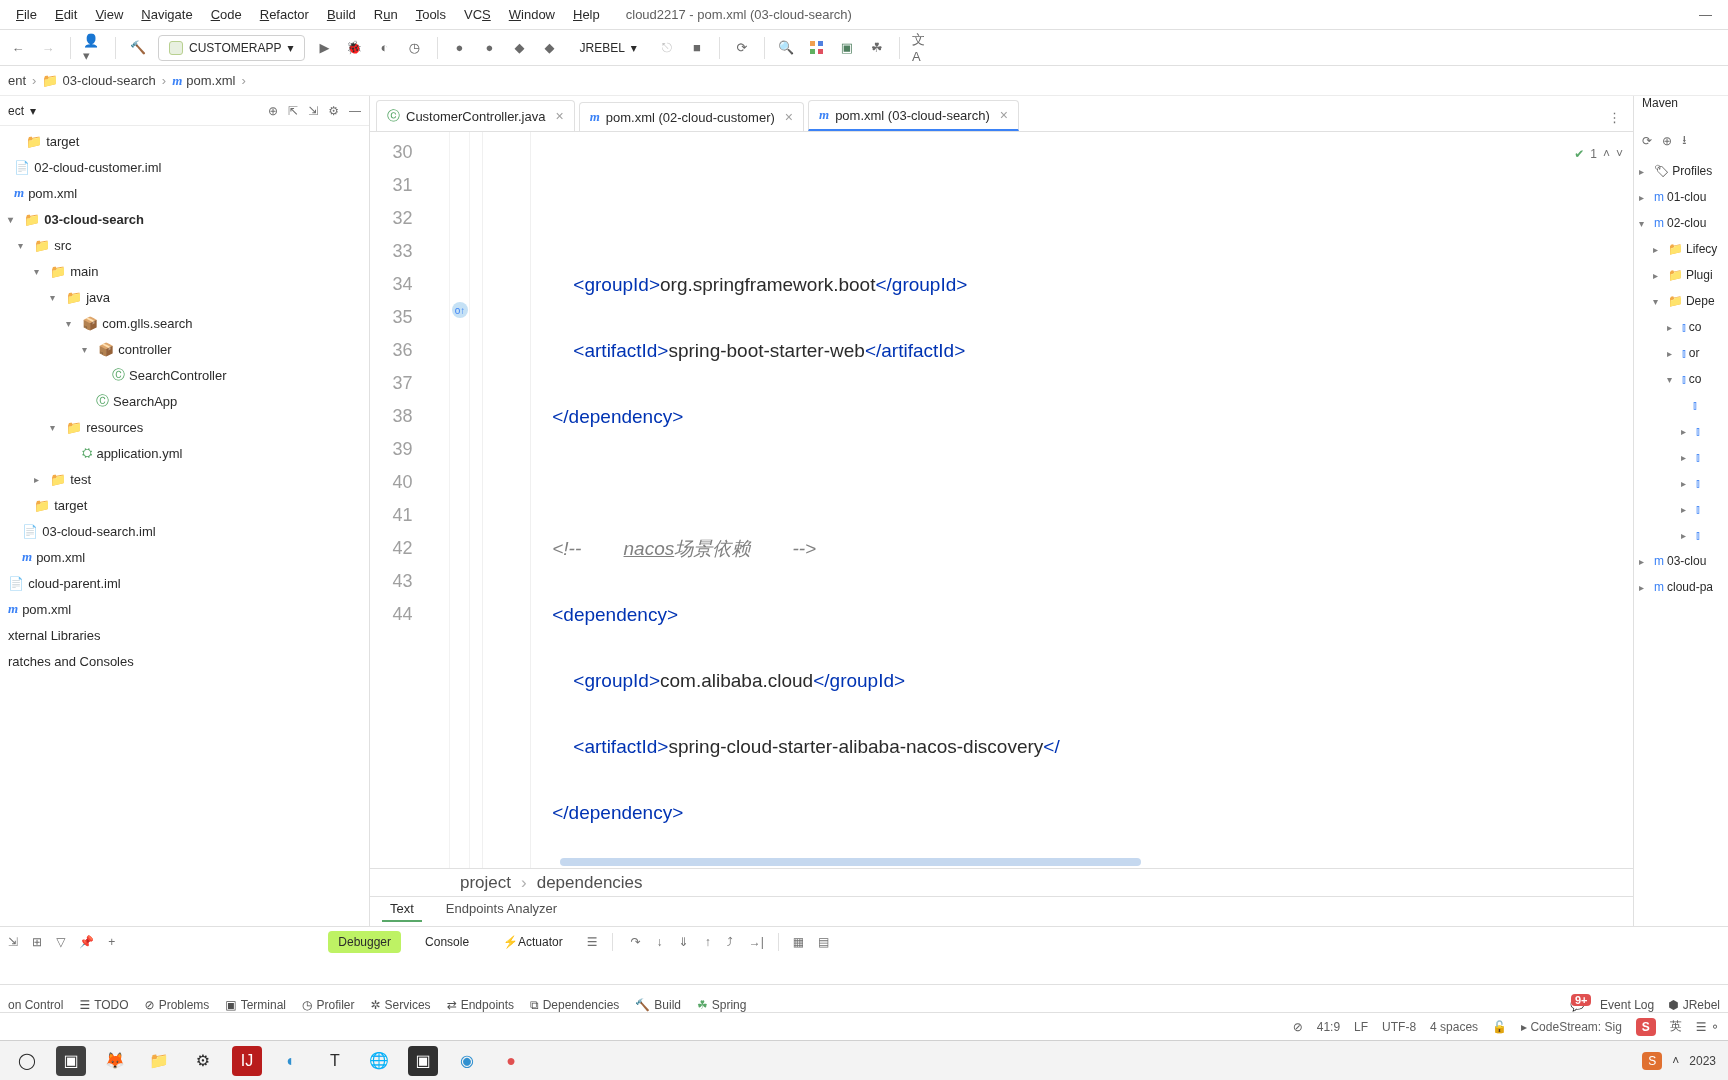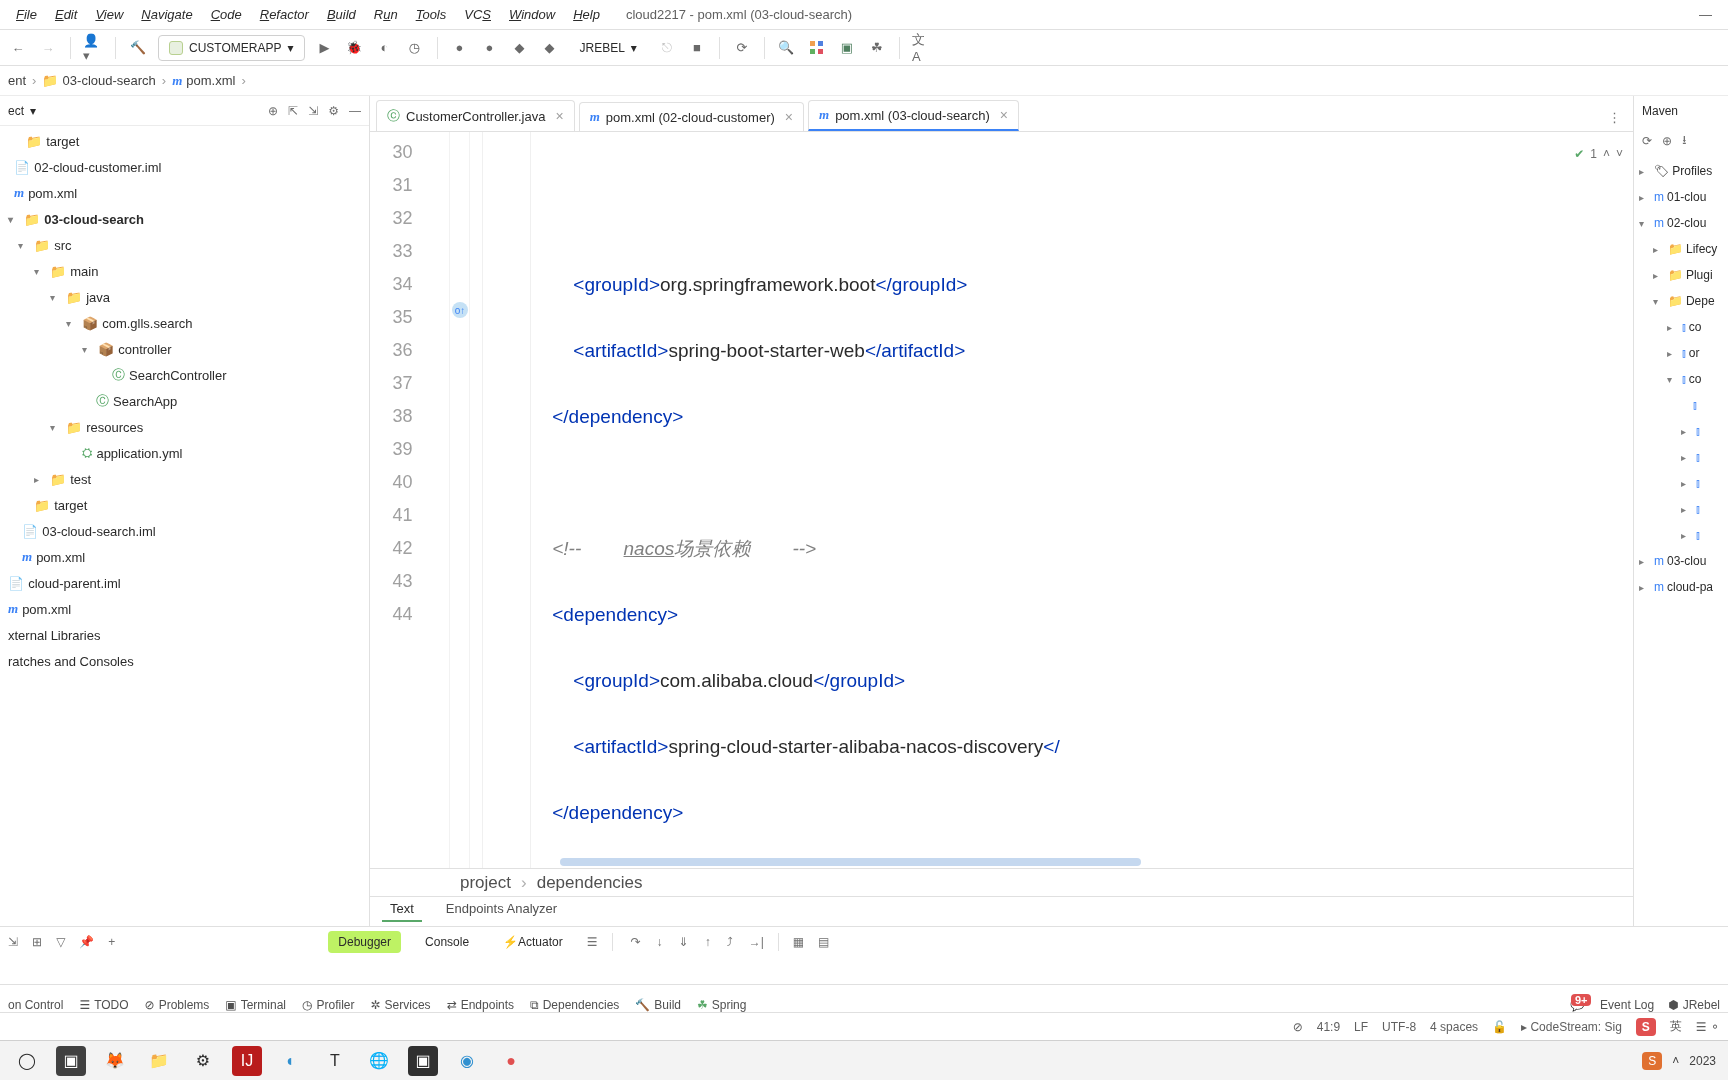--- a/index.html
+++ b/index.html
@@ -1,20 +1,20 @@
 <!DOCTYPE html>
 <html><head>
 <meta charset="utf-8">
 <style>
 * { margin: 0; padding: 0; box-sizing: border-box; font-family: "Segoe UI", Arial, sans-serif; }
 body { background: #ffffff; font-size: 13px; color: #2b2b2b; overflow: hidden; width: 1728px; height: 1080px; position: relative; }
 
 
 .menubar { height: 30px; display: flex; align-items: center; padding: 0 8px; gap: 2px; border-bottom: 1px solid #e0e0e0; }
-.menubar .item { padding: 4px 8px; cursor: pointer; font-style: italic; }
+.menubar .item { padding: 4px 8px; cursor: pointer; }
 .menubar .item u { text-decoration: underline; }
 .menubar .title { margin-left: 16px; color: #606060; }
 .menubar .winctrl { margin-left: auto; display: flex; gap: 24px; padding-right: 8px; color: #5a5a5a; }
 
 
 .toolbar { height: 36px; display: flex; align-items: center; padding: 0 8px; gap: 10px; border-bottom: 1px solid #e0e0e0; }
 .toolbar .sep { width: 1px; height: 22px; background: #e0e0e0; margin: 0 2px; }
 .toolbar .ico { width: 20px; height: 20px; display: flex; align-items: center; justify-content: center; color: #6a6a6a; cursor: pointer; }
 .toolbar .combo { display: flex; align-items: center; gap: 6px; border: 1px solid #d0d0d0; border-radius: 4px; padding: 2px 10px; height: 26px; font-size: 12px; cursor: pointer; }
 .toolbar .combo .cfg { width: 14px; height: 14px; border-radius: 3px; background: #e8f0e0; border: 1px solid #b8d090; }
@@ -73,21 +73,21 @@
 
 .editor-tabs-b { height: 30px; border-top: 1px solid #e0e0e0; display: flex; align-items: flex-start; padding: 0 12px; gap: 16px; font-size: 13px; }
 .editor-tabs-b .t { padding: 4px 8px; cursor: pointer; color: #505050; }
 .editor-tabs-b .t.active { border-bottom: 2px solid #59a869; color: #2b2b2b; font-weight: 500; }
 
 .hscroll { position: absolute; bottom: 0; left: 90px; right: 16px; height: 10px; }
 .hscroll .thumb { position: absolute; left: 0; width: 55%; height: 8px; background: #c5d8ef; border-radius: 4px; }
 
 
 .sidebar-right { width: 95px; border-left: 1px solid #e0e0e0; display: flex; flex-direction: column; font-size: 12px; }
-.sidebar-right .hdr { height: 30px; display: flex; align-items: center; padding: 0 8px; }
+.sidebar-right .hdr { height: 30px; display: flex; padding: 0 8px; }
 .sidebar-right .icons { height: 30px; display: flex; align-items: center; padding: 0 8px; gap: 10px; color: #707070; }
 .sidebar-right .mtree { flex: 1; padding: 2px 0; overflow: hidden; }
 .sidebar-right .mtree .node { display: flex; align-items: center; height: 26px; gap: 3px; white-space: nowrap; }
 .sidebar-right .mtree .arr { width: 12px; font-size: 10px; color: #808080; }
 .sidebar-right .ico-bar { color: #3b82f6; }
 
 
 .toolwin { height: 58px; border-top: 1px solid #e0e0e0; }
 .toolwin .row1 { height: 30px; display: flex; align-items: center; padding: 0 8px; gap: 14px; font-size: 12px; }
 .toolwin .row1 .ico { color: #707070; cursor: pointer; }

